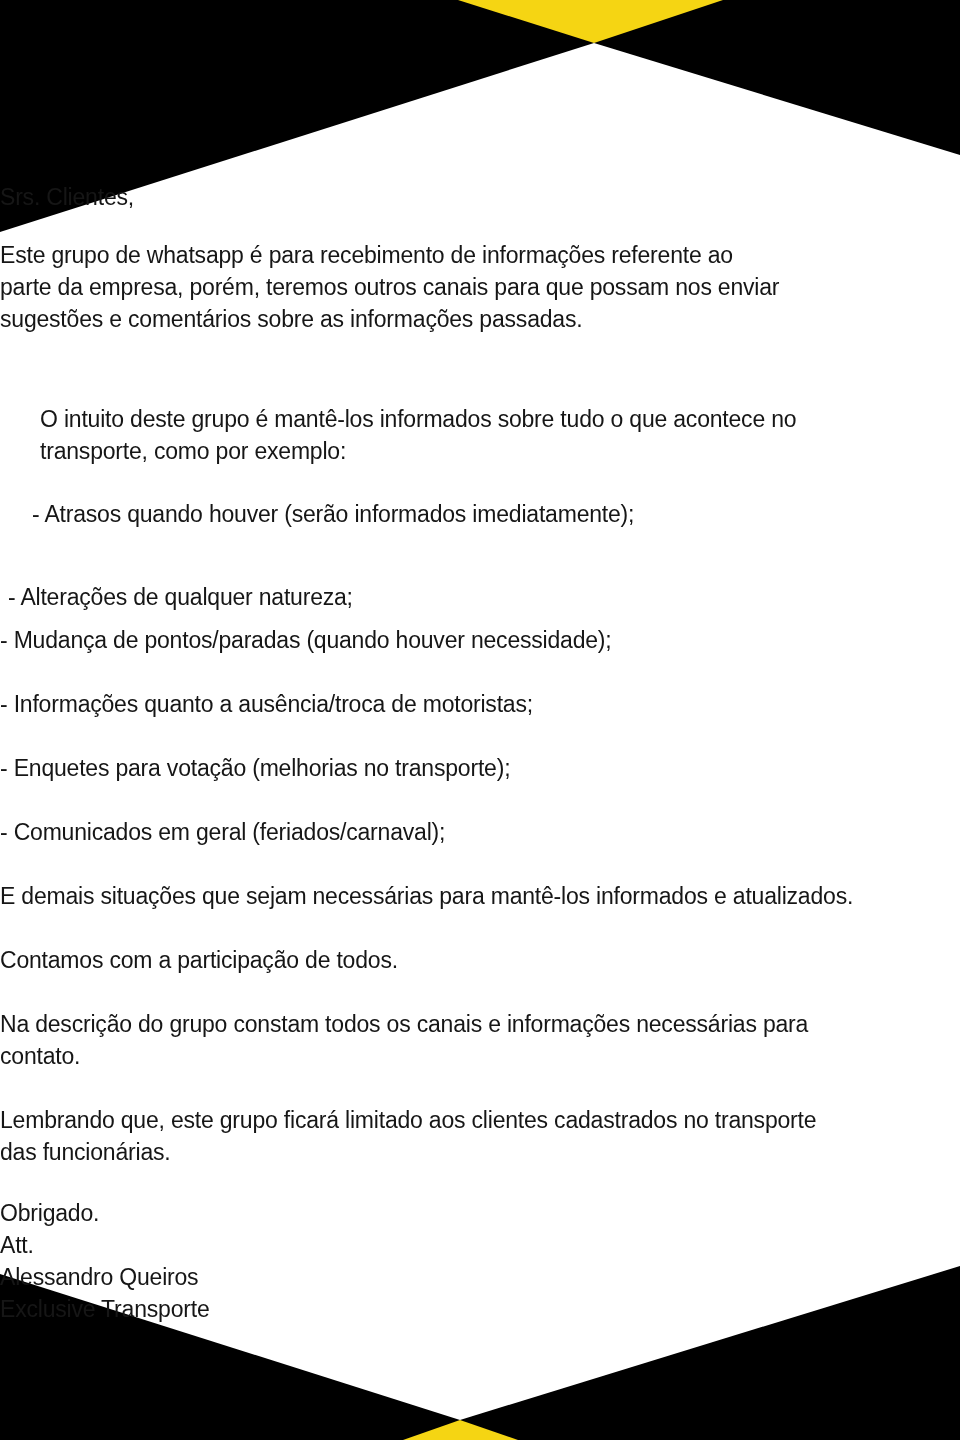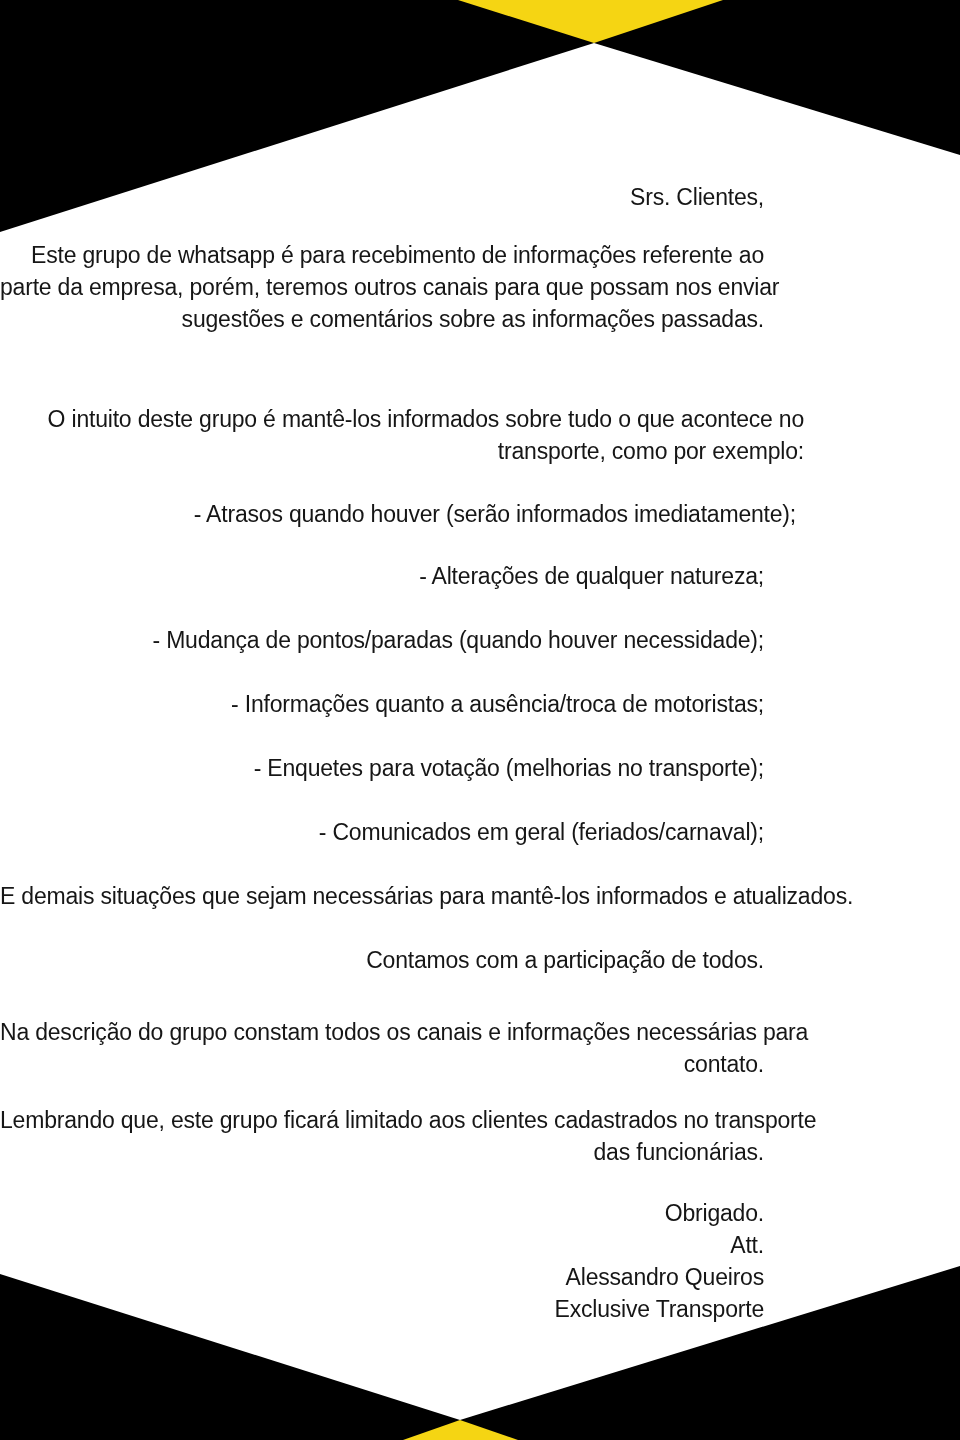--- a/index.html
+++ b/index.html
@@ -26,39 +26,39 @@
   .yellow-bottom {
     position: absolute;
     inset: 0;
     background: var(--accent_yellow, #f5d513);
     clip-path: polygon(460px 1420px, 518px 1440px, 403px 1440px);
   }
   .tblock {
     position: absolute;
     left: 0;
     width: 764px;
-    text-align: right;
+    text-align: left;
     color: var(--text, #161616);
     font-size: 23px;
     line-height: 32px;
     letter-spacing: -0.2px;
   }
   .tblock div { white-space: nowrap; }
   .b-greeting   { top: 181px; }
   .b-p1         { top: 239px; }
   .b-p2         { top: 403px; padding-left: 40px; }
   .b-bullet1    { top: 498px; padding-left: 32px; }
-  .b-bullet2    { top: 560px; }
+  .b-bullet2    { top: 581px; padding-left: 8px; }
   .b-bullet3    { top: 624px; }
   .b-bullet4    { top: 688px; }
   .b-bullet5    { top: 752px; }
   .b-bullet6    { top: 816px; }
   .b-p3         { top: 880px; }
   .b-p4         { top: 944px; }
-  .b-p5         { top: 1008px; margin-top: 8px; }
+  .b-p5         { top: 1008px; }
   .b-p6         { top: 1104px; }
   .b-signature  { top: 1197px; }
 </style>
 </head>
 <body>
 
 <div class="canvas">
 
   <div class="white-panel"></div>
   <div class="yellow-top"></div>

